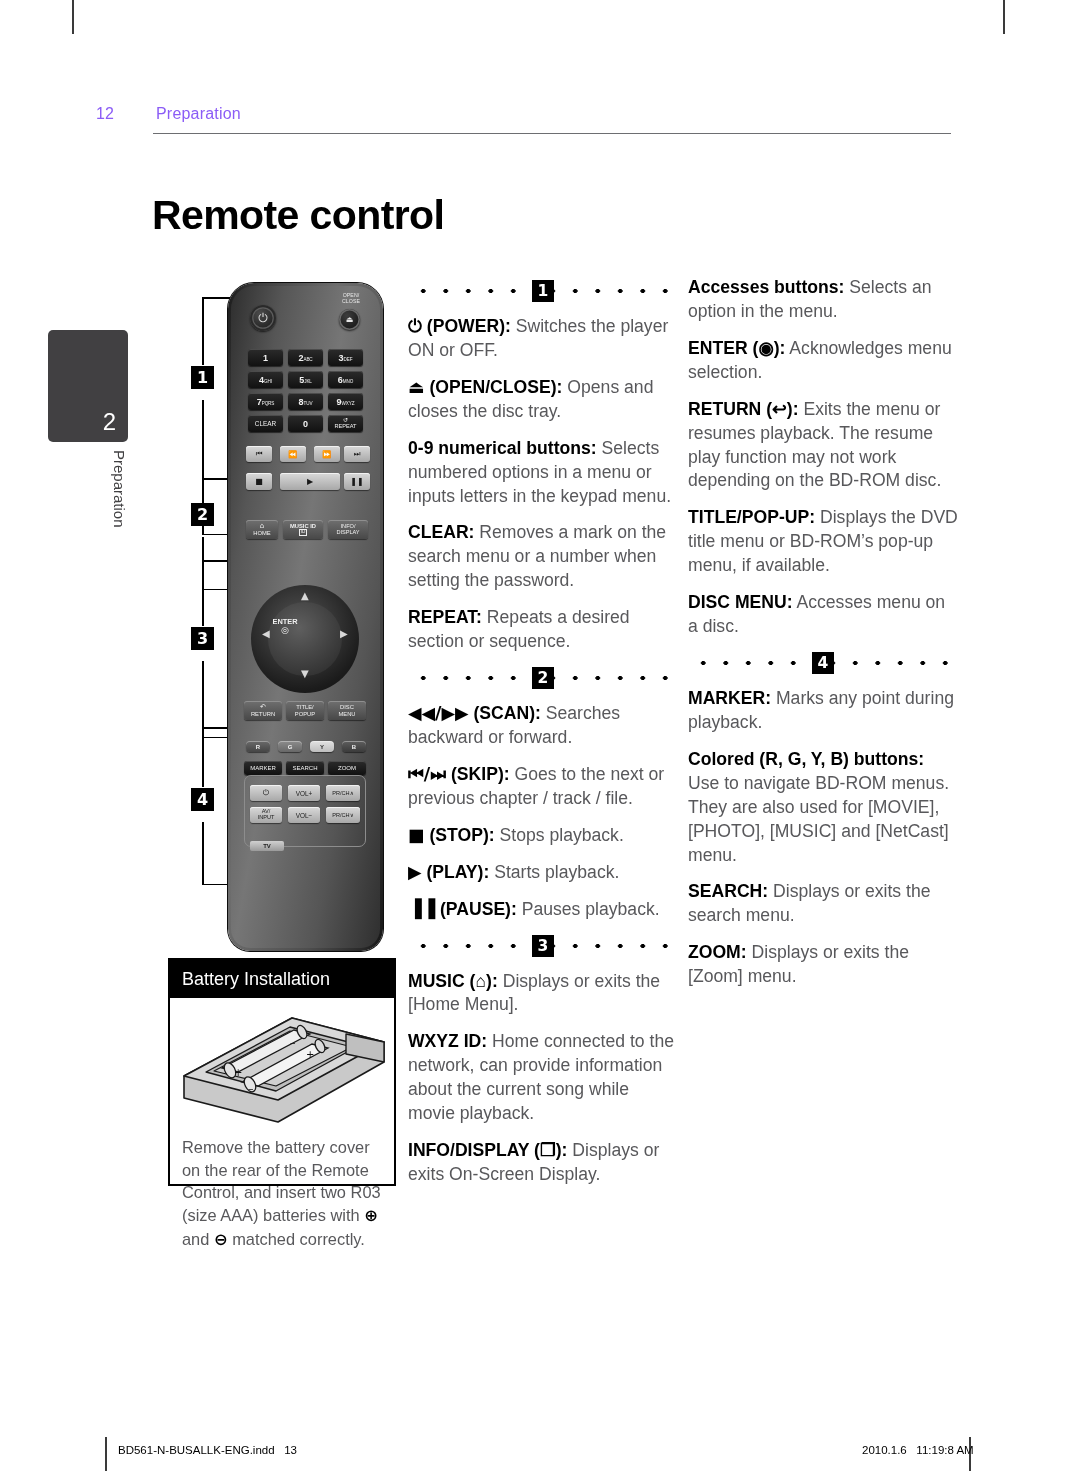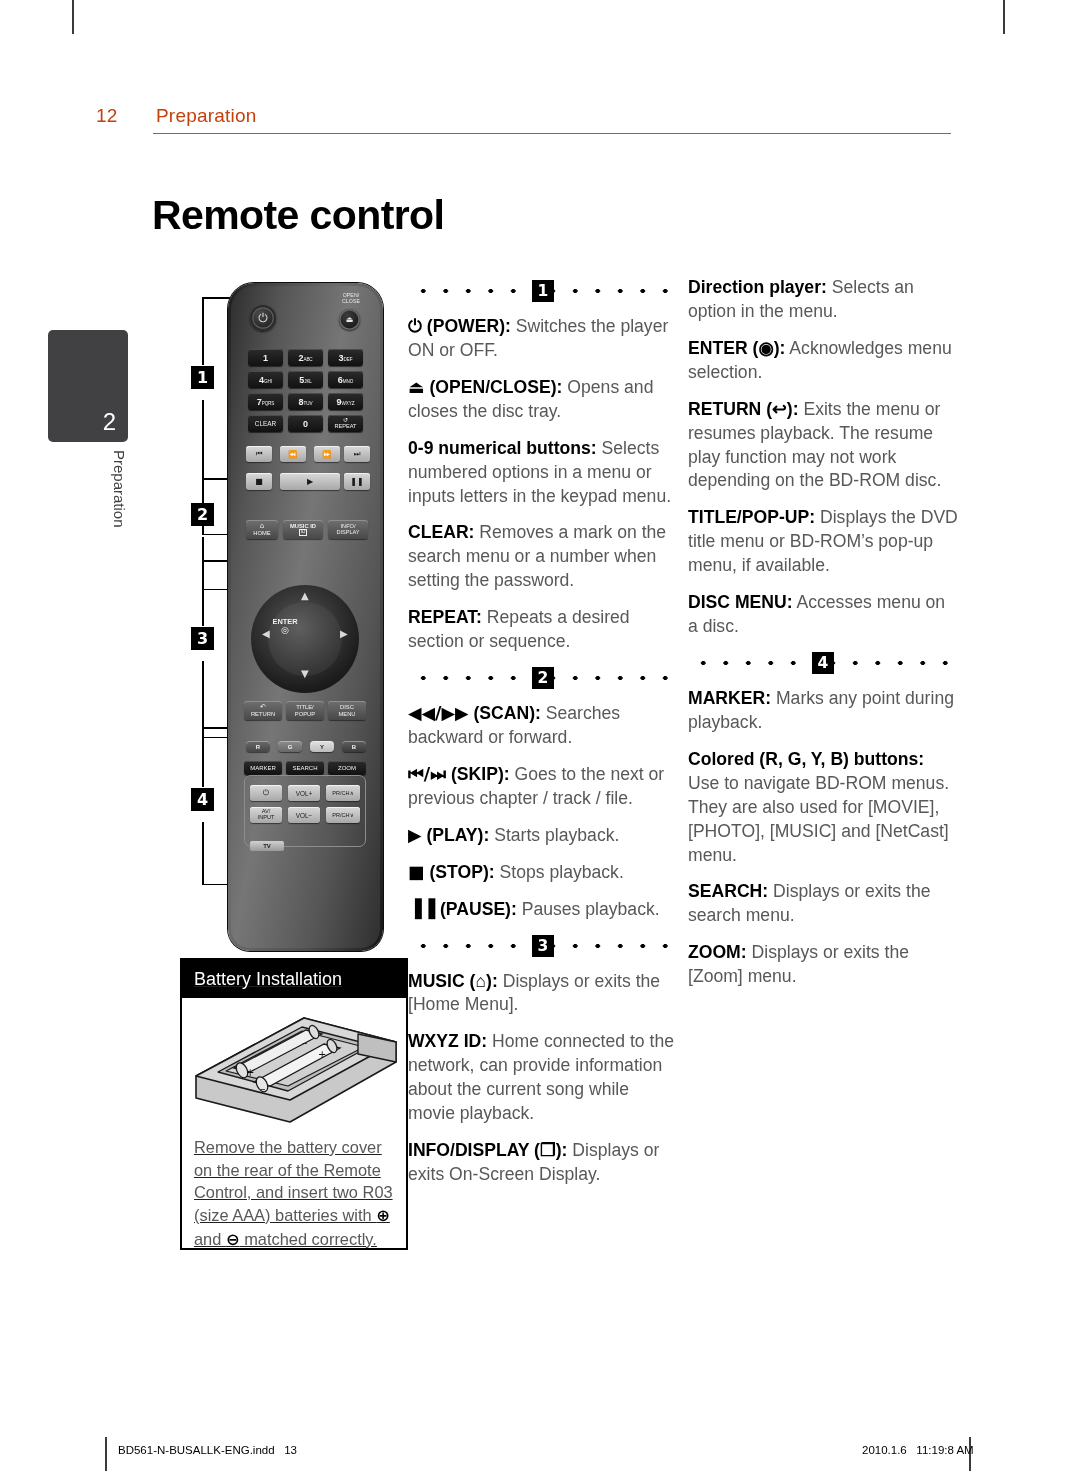--- a/index.html
+++ b/index.html
@@ -17,21 +17,21 @@
   .crop { position: absolute; background: #3a3a3a; }
   .crop.v { width: 1.5px; height: 34px; }
   .crop-tl { left: 72px;   top: 0; }
   .crop-tr { left: 1003px; top: 0; }
   .crop-bl { left: 105px;  top: 1437px; height: 35px; }
   .crop-br { left: 969px;  top: 1437px; height: 35px; }
 
   
   .hdr { position: absolute; left: 96px; top: 105px; width: 855px; }
   .hdr-row { display: flex; align-items: flex-end; gap: 30px;
-             font-size: 19px; color: #c2410c; letter-spacing: .2px; }
+             font-size: 16px; color: #8b5cf6; letter-spacing: .2px; }
   .hdr-num { width: 30px; }
   .hdr-rule { position: absolute; left: 153px; top: 133px;
               width: 798px; height: 1.4px; background: #6d6e71; }
 
   
   .sec-title { position: absolute; left: 152px; top: 192px;
                font-size: 41px; font-weight: bold; letter-spacing: -.6px;
                color: #000; }
 
   
@@ -141,22 +141,22 @@
           box-shadow: inset 0 1px 0 rgba(255,255,255,.35), 0 1px 1px rgba(0,0,0,.5); }
 
   .tvbox { position: absolute; left: 16px; top: 492px; width: 122px; height: 72px;
            border: 1.1px solid #8d8d8d; border-radius: 7px; }
   .tvtag { position: absolute; left: 22px; top: 558px; width: 34px; height: 10px;
            background: linear-gradient(180deg,#d0d0d0,#9a9a9a); border-radius: 2px;
            color: #1d1d1d; font-size: 6px; display:flex; align-items:center;
            justify-content:center; font-weight:bold; }
 
   
-  .batt { position: absolute; left: 180px; top: 958px;
-          width: 228px; height: 292px; border: 2.2px solid #000; background:#fff;text-decoration:underline; }
+  .batt { position: absolute; left: 168px; top: 958px;
+          width: 228px; height: 228px; border: 2.2px solid #000; background:#fff; }
   .batt-hd { height: 38px; background: #000; color: #fff;
              font-size: 18px; display: flex; align-items: center;
              padding-left: 12px; }
   .batt-img { height: 136px; position: relative; overflow: hidden; }
   .batt-txt { padding: 2px 12px 0 12px; font-size: 16.4px;
               line-height: 1.38; color: #58585b; }
 
   
   .foot { position: absolute; top: 1444px; font-size: 11.5px; color: #000;
           font-family: "Liberation Sans", sans-serif; white-space: pre; }
@@ -355,42 +355,42 @@
     <div class="dotrule">
       <span class="dots"></span>
       <span class="badge">2</span>
       <span class="dots r"></span>
     </div>
 
     <p><span class="gb">◀◀/▶▶</span><b> (SCAN):</b><span> Searches backward or forward.</span></p>
 
     <p><span class="gb">⏮/⏭</span><b> (SKIP):</b><span> Goes to the next or previous chapter / track / file.</span></p>
 
+    <p><span class="gb">■</span><b> (STOP):</b><span> Stops playback.</span></p>
+
     <p><span class="gb">▶</span><b> (PLAY):</b><span> Starts playback.</span></p>
-
-    <p><span class="gb">■</span><b> (STOP):</b><span> Stops playback.</span></p>
 
     <p><span class="gb">▐▐</span><b> (PAUSE):</b><span> Pauses playback.</span></p>
 
     <div class="dotrule">
       <span class="dots"></span>
       <span class="badge">3</span>
       <span class="dots r"></span>
     </div>
 
     <p><b>MUSIC (⌂):</b><span> Displays or exits the [Home Menu].</span></p>
 
     <p><b>WXYZ ID:</b><span> Home connected to the network, can provide information about the current song while movie playback.</span></p>
 
     <p><b>INFO/DISPLAY (❐):</b><span> Displays or exits On-Screen Display.</span></p>
   </div>
 
   <div class="col col-right">
 
-    <p><b>Direction player:</b><span> Selects an option in the menu.</span></p>
+    <p><b>Accesses buttons:</b><span> Selects an option in the menu.</span></p>
 
     <p><b>ENTER (◉):</b><span> Acknowledges menu selection.</span></p>
 
     <p><b>RETURN (↩):</b><span> Exits the menu or resumes playback. The resume play function may not work depending on the BD-ROM disc.</span></p>
 
     <p><b>TITLE/POP-UP:</b><span> Displays the DVD title menu or BD-ROM’s pop-up menu, if available.</span></p>
 
     <p><b>DISC MENU:</b><span> Accesses menu on a disc.</span></p>
 
     <div class="dotrule">

